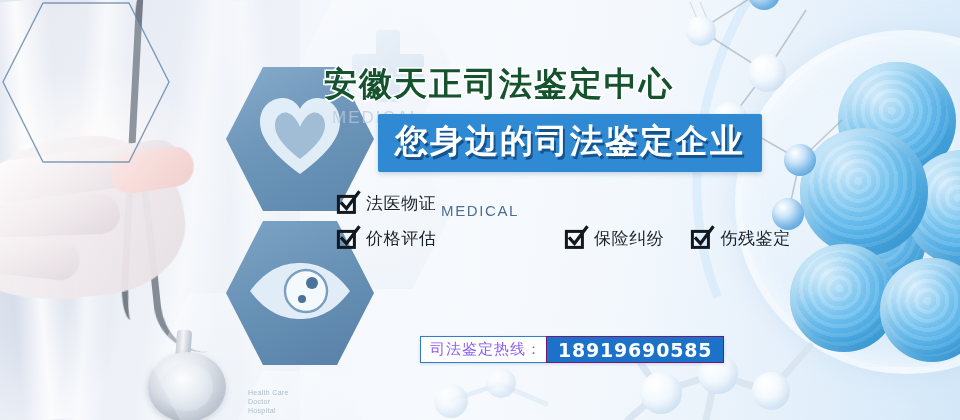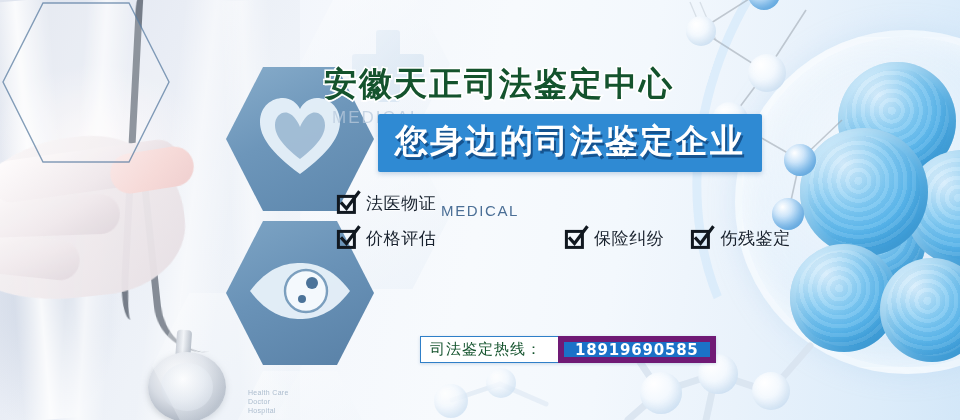--- a/index.html
+++ b/index.html
@@ -238,30 +238,30 @@
 
   .hotline{
     position:absolute;left:420px;top:336px;display:flex;align-items:stretch;height:27px;
     box-shadow:0 1px 3px rgba(70,120,170,.25);
   }
   .hot-label{
     display:flex;align-items:center;
     background:rgba(255,255,255,.92);
     border:1px solid #2f7fc8;
     border-right:none;
-    padding:0 16px 0 9px;
-    font-size:15px;color:#14532d;letter-spacing:1px;
+    padding:0 4px 0 9px;
+    font-size:15px;color:#8b5cf6;letter-spacing:1px;
     font-family:"DejaVu Sans","Liberation Sans",sans-serif;
   }
   .hot-num{
     display:flex;align-items:center;
     background:#1b72c8;
-    border:6px solid #701a75;
+    border:1px solid #701a75;
     padding:0 11px;
-    font-size:15px;font-weight:bold;color:#ffffff;letter-spacing:.8px;
+    font-size:19px;font-weight:bold;color:#ffffff;letter-spacing:.8px;
     font-family:"DejaVu Sans","Liberation Sans",sans-serif;
   }
 </style>
 </head>
 <body>
 
 <div class="banner">
 
   <div class="bg-base"></div>
   <div class="bg-left-photo"></div>

